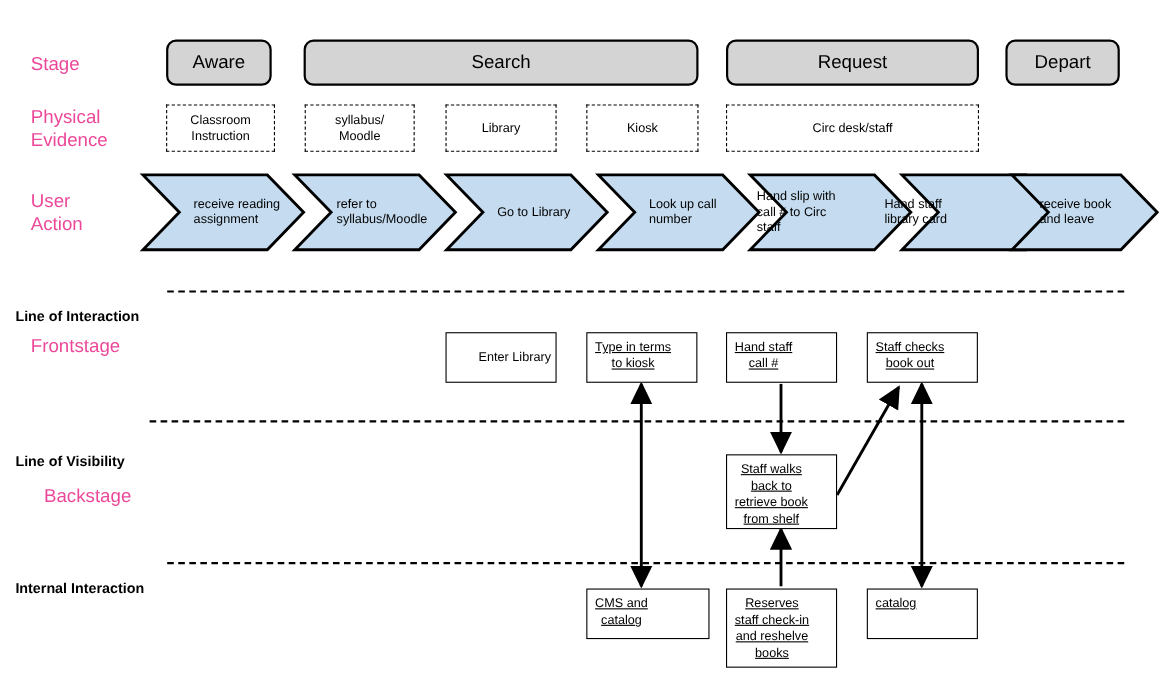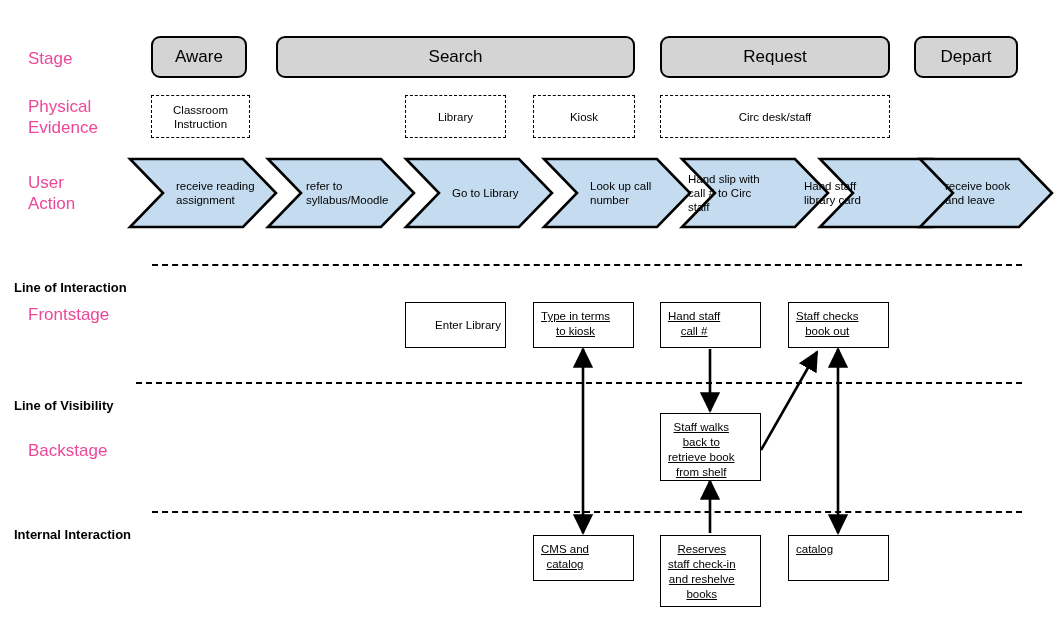--- a/index.html
+++ b/index.html
@@ -115,37 +115,39 @@
 <body>
 
 <div id="blueprint">
 
   <div class="row-label" style="left:28px; top:48px;">Stage</div>
   <div class="row-label" style="left:28px; top:96px;">Physical
 Evidence</div>
   <div class="row-label" style="left:28px; top:172px;">User
 Action</div>
   <div class="row-label" style="left:28px; top:304px;">Frontstage</div>
-  <div class="row-label" style="left:28px; top:440px;">Backstage</div>
+  <div class="row-label" style="left:40px; top:440px;">Backstage</div>
 
   <div class="stage-pill" style="left:151px; top:36px; width:96px; height:42px;">
     <span>Aware</span>
   </div>
   <div class="stage-pill" style="left:276px; top:36px; width:359px; height:42px;">
     <span>Search</span>
   </div>
   <div class="stage-pill" style="left:660px; top:36px; width:230px; height:42px;">
     <span>Request</span>
   </div>
   <div class="stage-pill" style="left:914px; top:36px; width:104px; height:42px;">
     <span>Depart</span>
   </div>
 
   <div class="evidence-box" style="left:151px; top:95px; width:99px; height:43px;">Classroom
 Instruction</div>
+  <div class="evidence-box" style="left:277px; top:95px; width:100px; height:43px;">syllabus/
+Moodle</div>
   <div class="evidence-box" style="left:405px; top:95px; width:101px; height:43px;">Library</div>
   <div class="evidence-box" style="left:533px; top:95px; width:102px; height:43px;">Kiosk</div>
   <div class="evidence-box" style="left:660px; top:95px; width:230px; height:43px;">Circ desk/staff</div>
 
   <svg class="overlay" viewBox="0 0 1062 631">
     <defs>
       <marker id="arrowEnd" markerWidth="9" markerHeight="9" refX="7.2" refY="4.5" orient="auto">
         <path d="M0,0.6 L8,4.5 L0,8.4 z" fill="#000"></path>
       </marker>
       <marker id="arrowStart" markerWidth="9" markerHeight="9" refX="7.2" refY="4.5" orient="auto-start-reverse">
@@ -197,32 +199,32 @@
   <div class="dash-line" style="left:152px; top:264px; width:870px;"></div>
 
   <div class="proc-box center" style="left:405px; top:302px; width:101px; height:46px;">Enter Library</div>
   <div class="proc-box left" style="left:533px; top:302px; width:101px; height:46px;">Type in terms
 to kiosk</div>
   <div class="proc-box left" style="left:660px; top:302px; width:101px; height:46px;">Hand staff
 call #</div>
   <div class="proc-box left" style="left:788px; top:302px; width:101px; height:46px;">Staff checks
 book out</div>
 
-  <div class="line-label" style="left:14px; top:374px;text-align:right;">Line of Visibility</div>
+  <div class="line-label" style="left:14px; top:388px;text-align:right;">Line of Visibility</div>
   <div class="dash-line" style="left:136px; top:382px; width:886px;"></div>
 
   <div class="proc-box left" style="left:660px; top:413px; width:101px; height:68px;">Staff walks
 back to
 retrieve book
 from shelf</div>
 
   <div class="line-label" style="left:14px; top:503px;">Internal Interaction</div>
   <div class="dash-line" style="left:152px; top:511px; width:870px;"></div>
 
-  <div class="proc-box left" style="left:533px; top:535px; width:101px; height:46px;">CMS and
+  <div class="proc-box left" style="left:533px; top:535px; width:112px; height:46px;">CMS and
 catalog</div>
   <div class="proc-box left" style="left:660px; top:535px; width:101px; height:72px;">Reserves
 staff check-in
 and reshelve
 books</div>
   <div class="proc-box left" style="left:788px; top:535px; width:101px; height:46px;">catalog</div>
 
 </div>
 
 </body></html>

